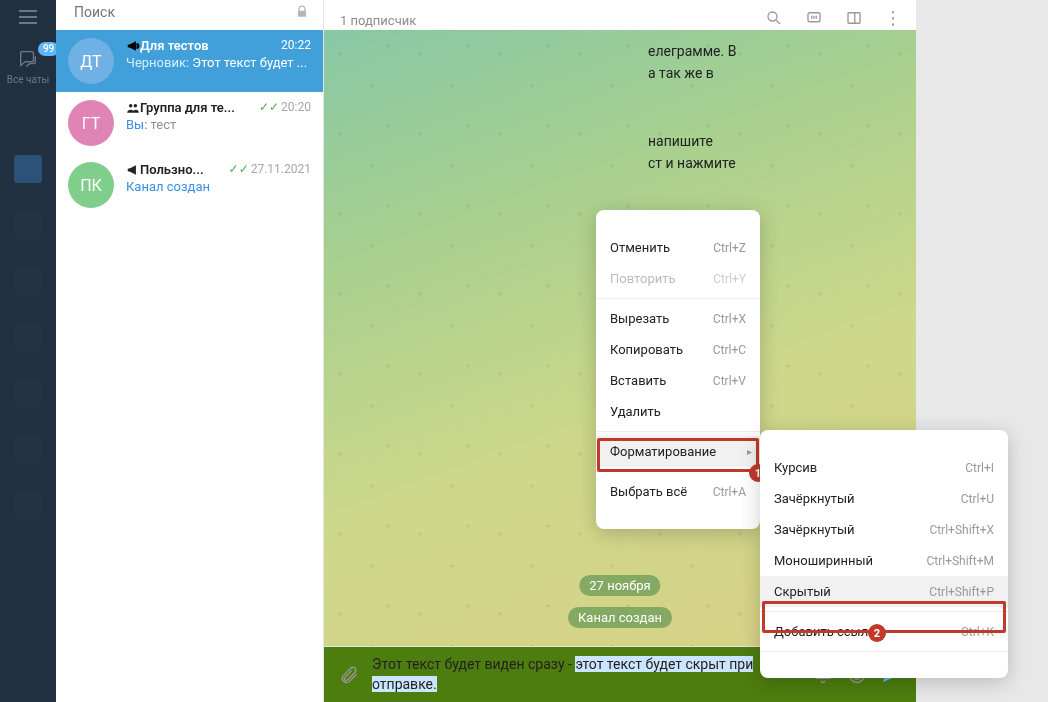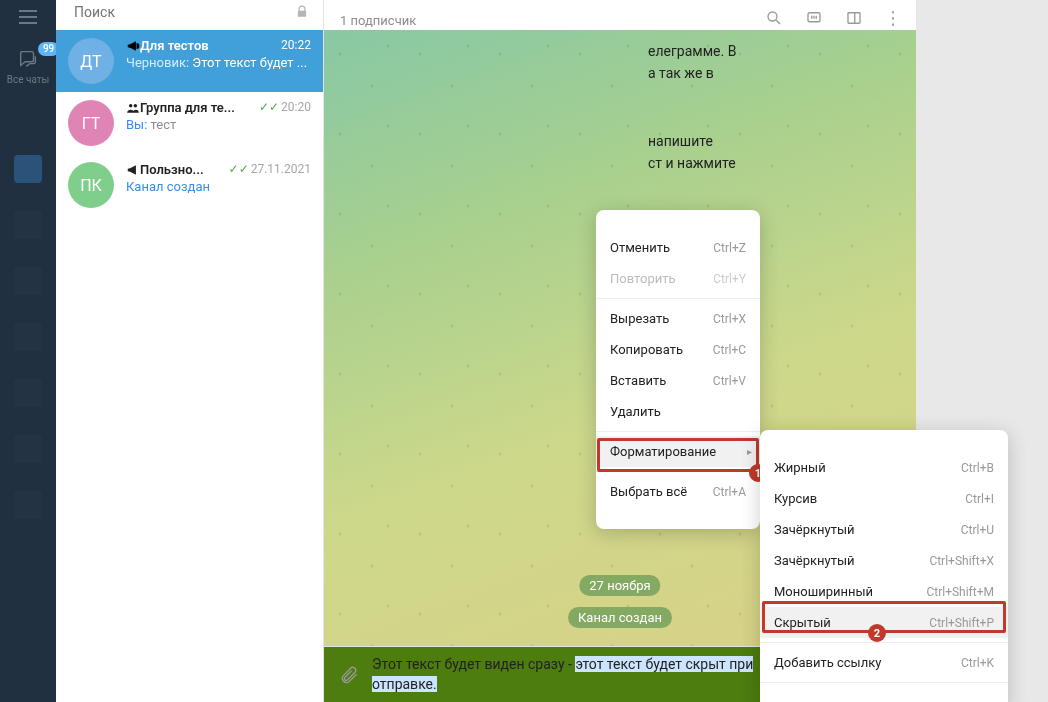--- a/index.html
+++ b/index.html
@@ -291,24 +291,20 @@
   <div class="ctx-item">
       <span>Выбрать всё</span>
       <span class="shortcut">Ctrl+A</span>
     </div>
 </div>
 <div class="ctx-hl hl1"></div>
 <div class="badge-num bn1">1</div>
 
 <div class="ctx-menu ctx2">
   <div class="ctx-item">
-      <span>Жирный</span>
-      <span class="shortcut">Ctrl+B</span>
-    </div>
-  <div class="ctx-item">
       <span>Курсив</span>
       <span class="shortcut">Ctrl+I</span>
     </div>
   <div class="ctx-item">
       <span>Зачёркнутый</span>
       <span class="shortcut">Ctrl+U</span>
     </div>
   <div class="ctx-item">
       <span>Зачёркнутый</span>
       <span class="shortcut">Ctrl+Shift+X</span>

